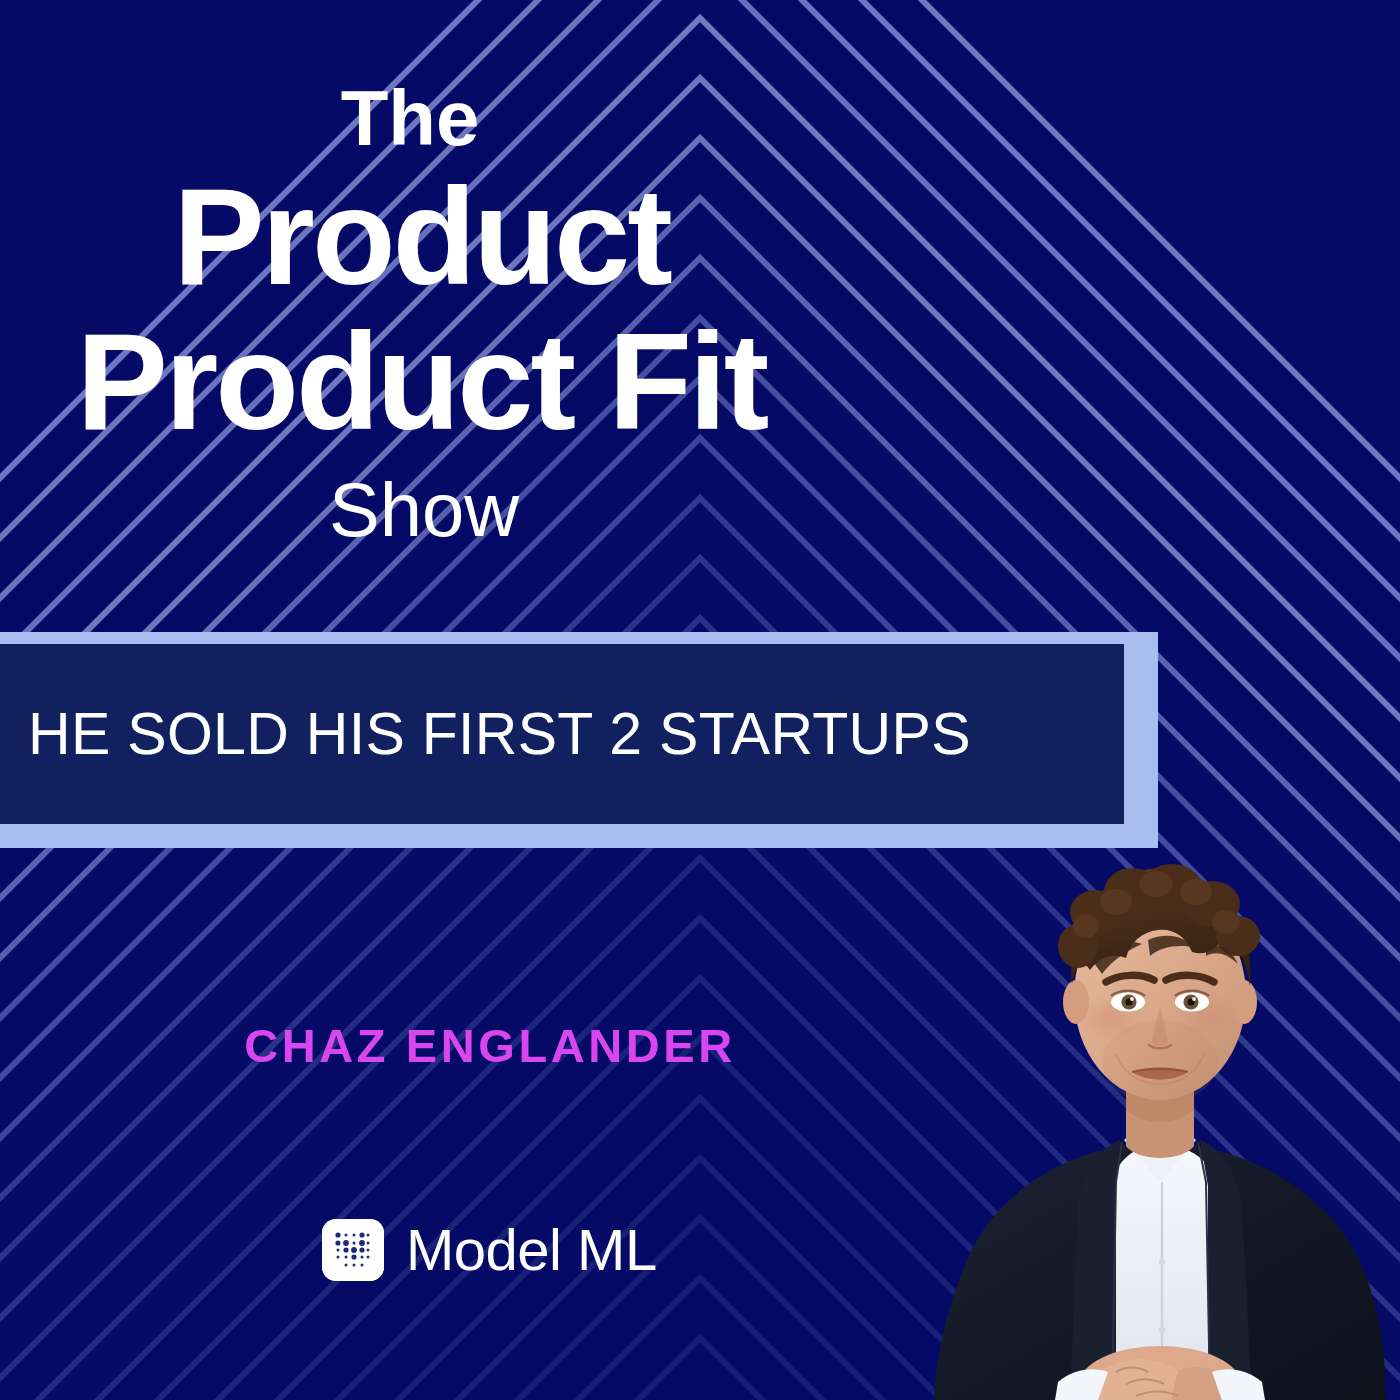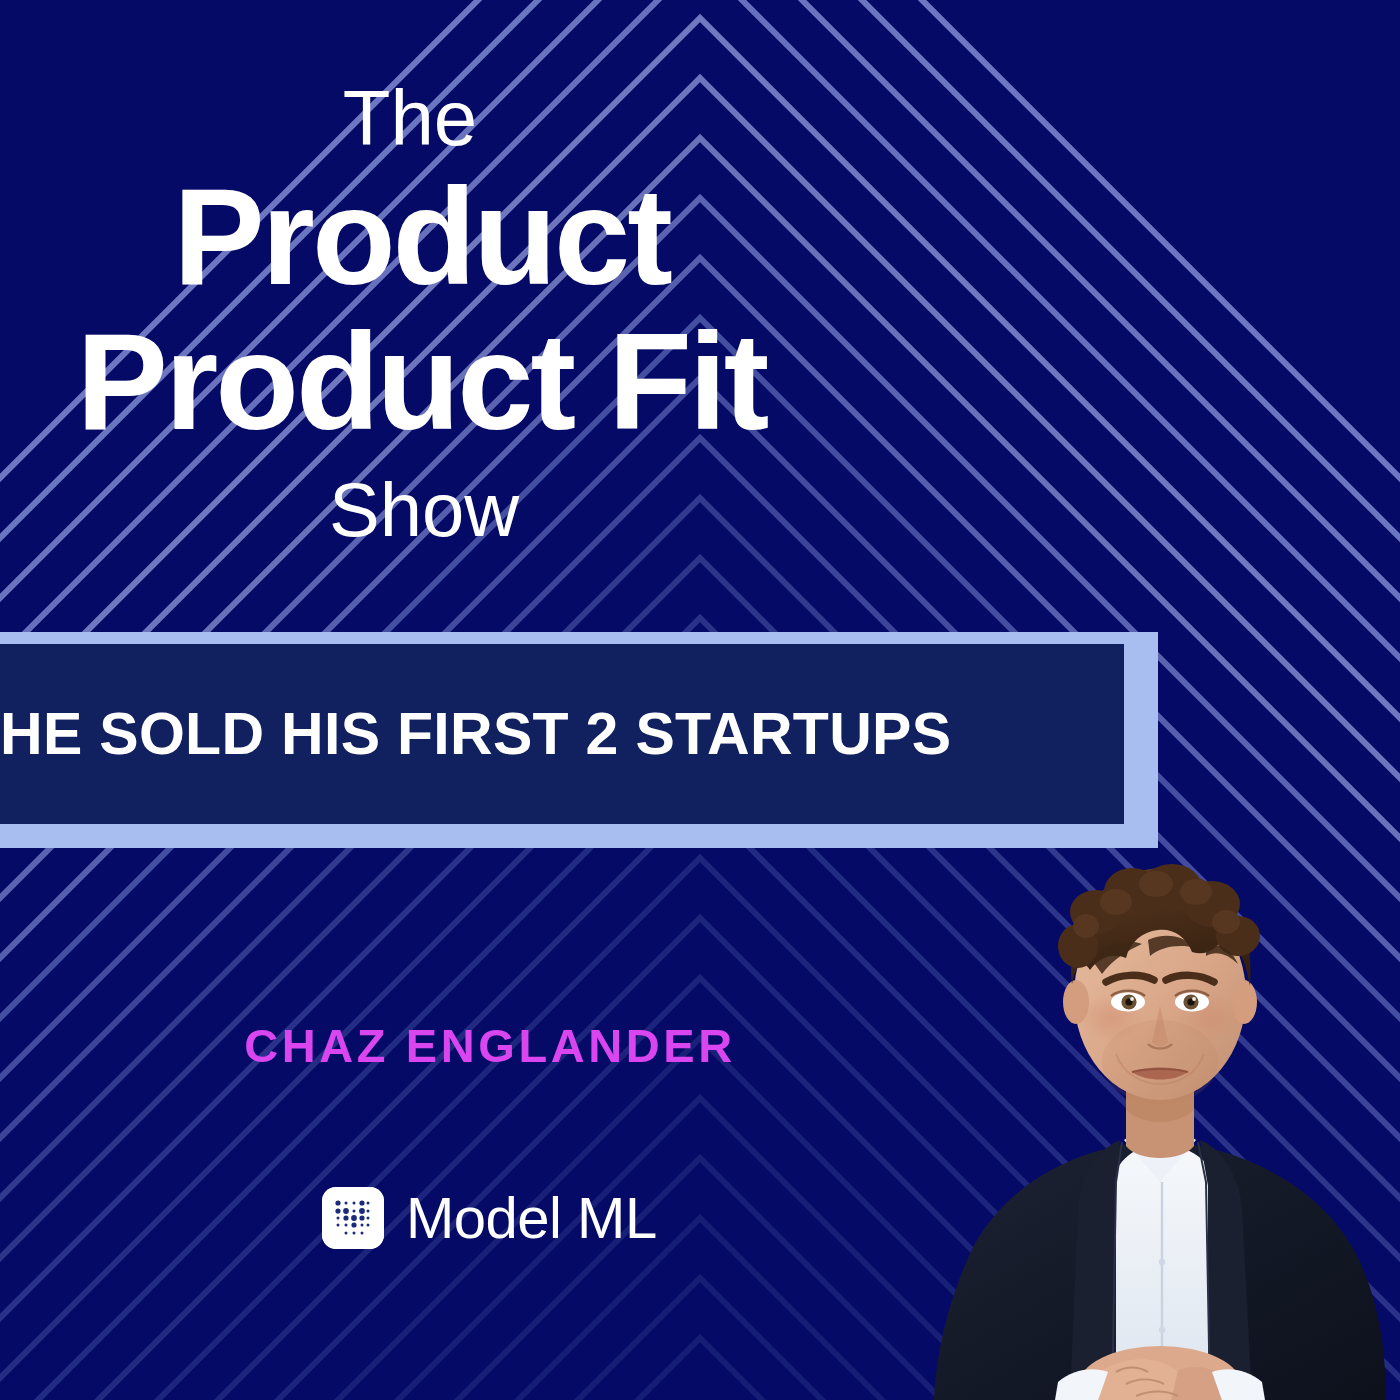--- a/index.html
+++ b/index.html
@@ -22,21 +22,21 @@
     position:absolute;
     left:0; top:78px;
     width:820px;
     text-align:center;
     z-index:5;
     color:#ffffff;
     line-height:1;
   }
   .t-the{
     font-size:78px;
-    font-weight:400;
+    font-weight:700;
     letter-spacing:0px;
     line-height:1.05;
   }
   .t-main{
     font-size:137px;
     font-weight:700;
     letter-spacing:-3px;
     line-height:1.06;
     margin-top:4px;
     margin-left:23px;
@@ -62,43 +62,44 @@
     position:absolute;
     left:14px; top:12px;
     width:1124px; height:180px;
     background:#11205f;
     display:flex;
     align-items:center;
   }
   .headline-text{
     color:#ffffff;
     font-size:59px;
-    font-weight:700;
+    font-weight:400;
     letter-spacing:0.3px;
+    padding-left:28px;
     white-space:nowrap;
   }
 
   
   .guest-name{
     position:absolute;
     left:0; top:1018px;
     width:980px;
     text-align:center;
     color:#d946ef;
     font-size:47px;
     font-weight:700;
     letter-spacing:3.6px;
     z-index:6;
     white-space:nowrap;
   }
 
   
   .brand{
     position:absolute;
-    left:322px; top:1184px;
+    left:322px; top:1216px;
     display:flex;
     align-items:center;
     gap:22px;
     z-index:6;
   }
   .brand-mark{
     width:62px;height:62px;
     background:#ffffff;
     border-radius:14px;
     display:block;

